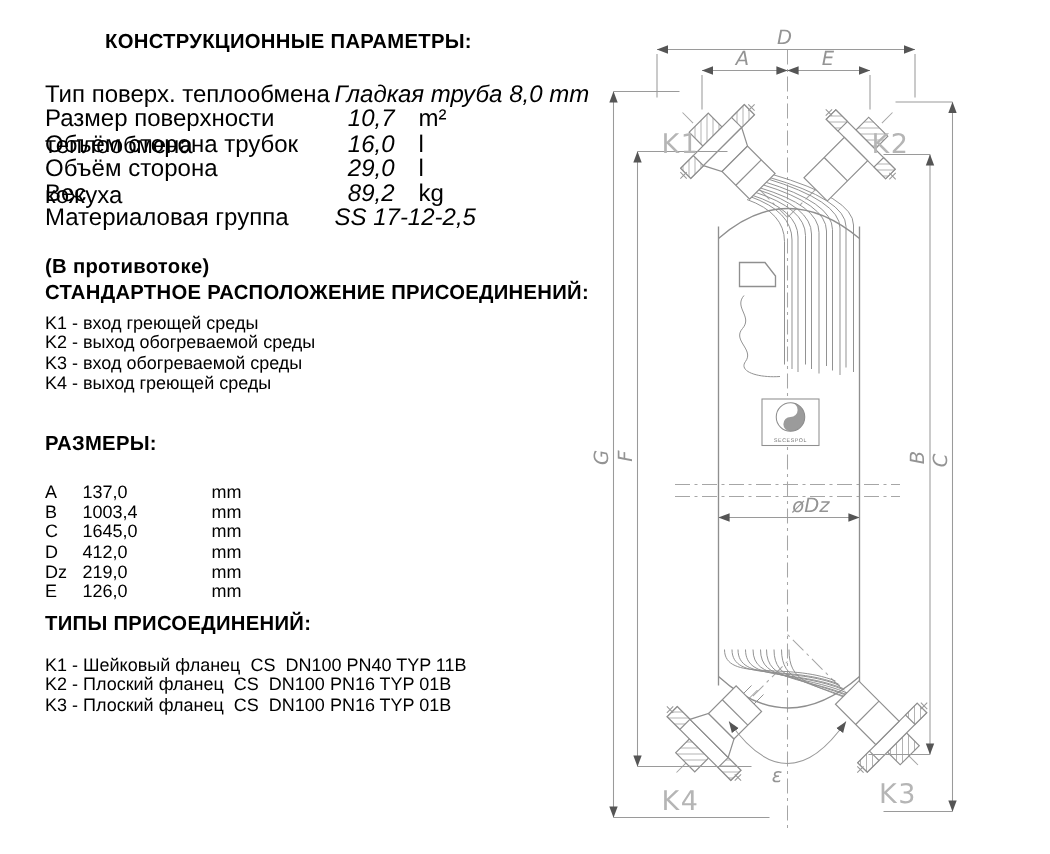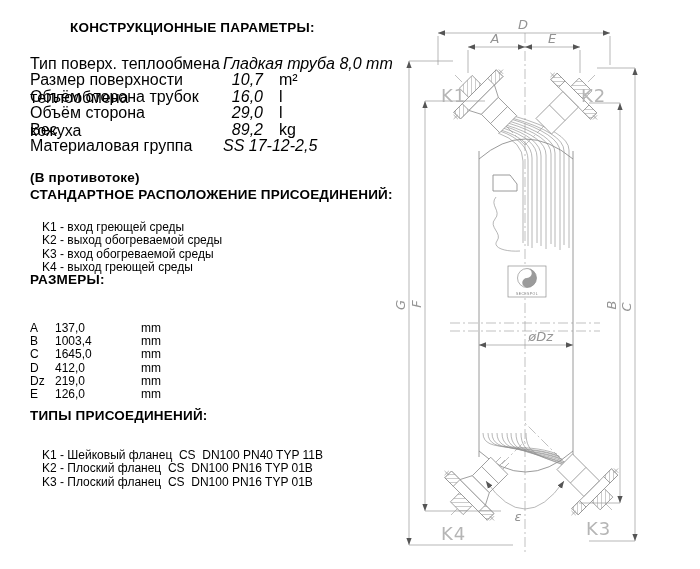--- a/index.html
+++ b/index.html
@@ -8,21 +8,21 @@
   .h{font-weight:bold;font-size:13.5px;letter-spacing:.2px;}
   
   #construction-table{left:30px;top:55px;width:320px;}
   .crow{display:flex;align-items:baseline;height:16.4px;font-size:16px;}
   .crow .lbl{width:170px;flex:none;}
   .crow .val{width:63px;text-align:right;flex:none;font-style:italic;}
   .crow .unit{width:60px;padding-left:16px;flex:none;}
   .crow.textrow .lbl{width:193px;}
   .crow.textrow .val{width:auto;text-align:left;white-space:nowrap;}
   
-  ul.plain{list-style:none;margin:12px;padding:0;font-size:12px;line-height:13.4px;}
+  ul.plain{list-style:none;margin:0;padding:0;font-size:12px;line-height:13.4px;}
   ul.plain li{white-space:pre;}
   
   #dimensions-table{left:30px;top:321px;width:150px;}
   .drow{display:flex;align-items:baseline;height:13.2px;font-size:12px;}
   .drow .lbl{width:25px;flex:none;}
   .drow .val{width:78px;text-align:left;flex:none;}
   .drow .unit{padding-left:8px;flex:none;}
   
   #drawing{left:395px;top:5px;}
   .dimtext{font-family:"DejaVu Sans",sans-serif;font-style:italic;font-size:13px;fill:#949494;}
@@ -67,21 +67,21 @@
   <div class="h">(В противотоке)</div>
   <div class="h">СТАНДАРТНОЕ РАСПОЛОЖЕНИЕ ПРИСОЕДИНЕНИЙ:</div>
 </div>
 <ul class="abs plain" style="left:30px;top:209px;" id="arrangement-list">
     <li>K1 - вход греющей среды</li>
     <li>K2 - выход обогреваемой среды</li>
     <li>K3 - вход обогреваемой среды</li>
     <li>K4 - выход греющей среды</li>
   </ul>
 
-<div class="abs h" style="left:30px;top:272px;">РАЗМЕРЫ:</div>
+<div class="abs h" style="left:30px;top:288px;">РАЗМЕРЫ:</div>
 <div class="abs" id="dimensions-table">
     <div class="drow">
       <div class="lbl">A</div>
       <div class="val">137,0</div>
       <div class="unit">mm</div>
     </div>
     <div class="drow">
       <div class="lbl">B</div>
       <div class="val">1003,4</div>
       <div class="unit">mm</div>

